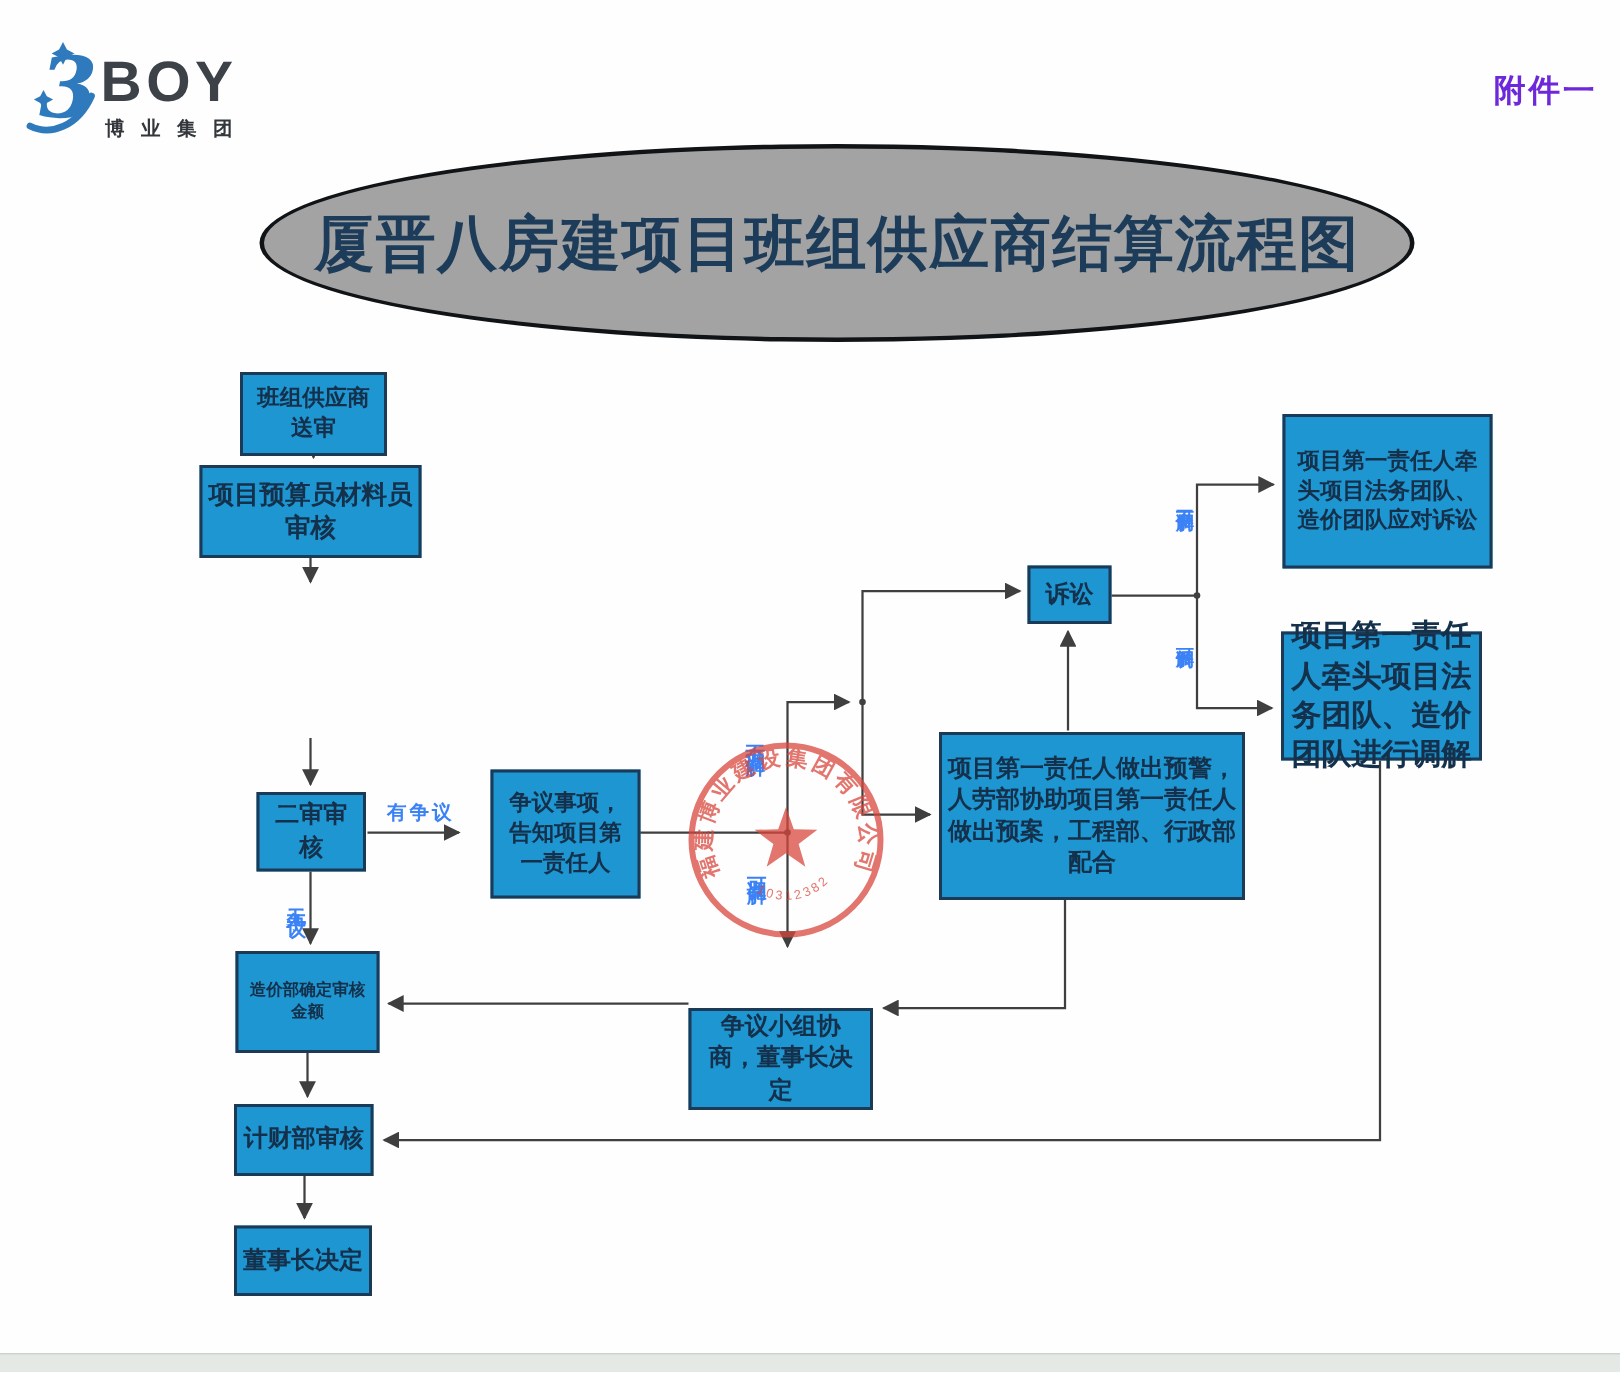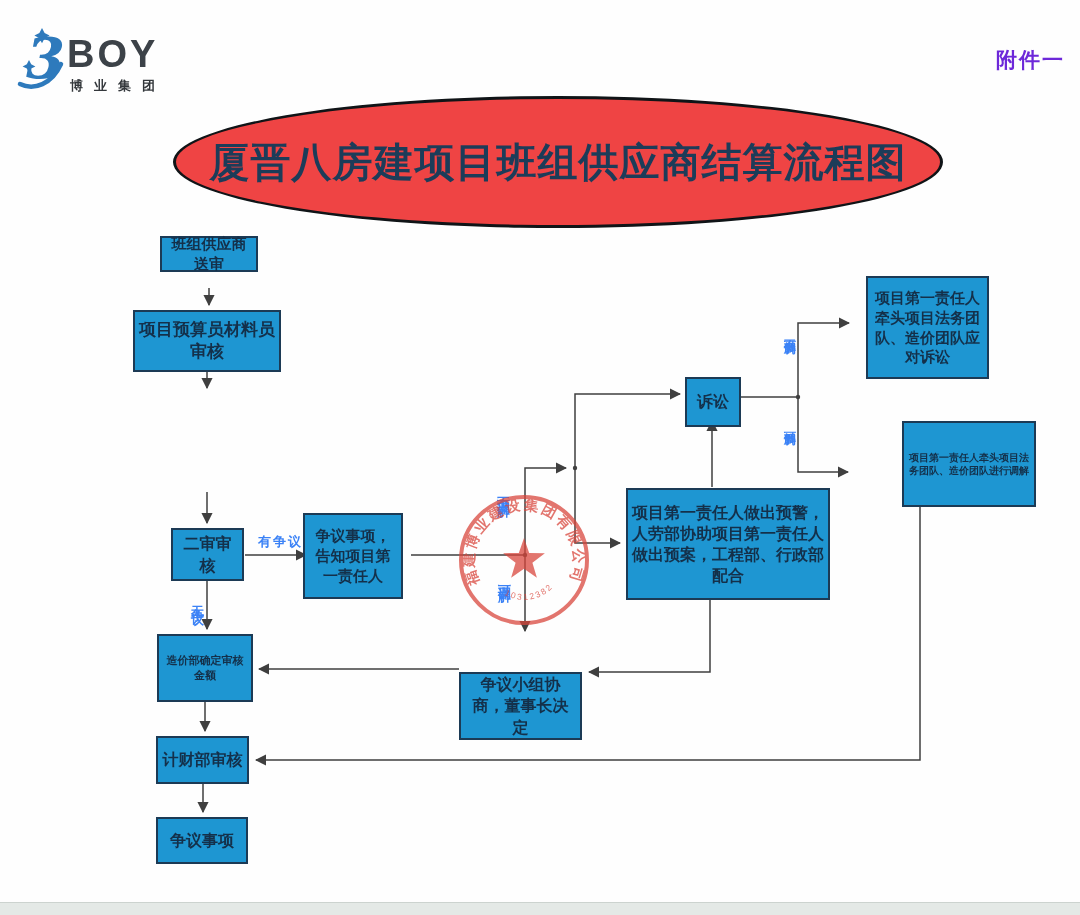--- a/index.html
+++ b/index.html
@@ -11,21 +11,21 @@
   
   .node{
     position:absolute;display:flex;align-items:center;justify-content:center;
     background:#1e96d2;border:2px solid #1c3a55;box-sizing:border-box;
     color:#14304a;font-weight:bold;text-align:center;line-height:1.32;
     padding:2px 4px;
   }
   
   #title-ellipse{
     position:absolute;left:173px;top:96px;width:770px;height:132px;
-    background:#ef4444;border:3px solid #101417;border-radius:50%;
+    background:#a3a3a3;border:3px solid #101417;border-radius:50%;
     display:flex;align-items:center;justify-content:center;box-sizing:border-box;
   }
   #title-ellipse .t{
     font-size:40px;font-weight:bold;color:#1c3c59;letter-spacing:1px;white-space:nowrap;
   }
   
   .elabel{position:absolute;color:#3b82f6;font-weight:bold;font-size:13px;z-index:4;}
   .vlabel{writing-mode:vertical-rl;text-orientation:upright;letter-spacing:3px;}
   
   #wires{position:absolute;left:0;top:0;z-index:1;}
@@ -89,44 +89,44 @@
       <path d="M920 507 V760 H256" marker-end="url(#arr)"></path>
       <path d="M459 669 H259" marker-end="url(#arr)"></path>
     </g>
     <g fill="#3f3f3f">
       <circle cx="525" cy="555" r="2.2"></circle>
       <circle cx="575" cy="468" r="2.2"></circle>
       <circle cx="798" cy="397" r="2.2"></circle>
     </g>
   </svg>
 
-  <div class="node" style="left:160px;top:236px;width:98px;height:36px;font-size:15px;">班组供应商送审</div>
+  <div class="node" style="left:160px;top:248px;width:98px;height:56px;font-size:15px;">班组供应商送审</div>
 
   <div class="node" style="left:133px;top:310px;width:148px;height:62px;font-size:17px;">项目预算员材料员审核</div>
 
 
   <div class="node" style="left:171px;top:528px;width:73px;height:53px;font-size:16px;">二审审核</div>
 
-  <div class="node" style="left:303px;top:513px;width:100px;height:86px;font-size:15px;">争议事项，告知项目第一责任人</div>
+  <div class="node" style="left:327px;top:513px;width:100px;height:86px;font-size:15px;">争议事项，告知项目第一责任人</div>
 
   <div class="node" style="left:157px;top:634px;width:96px;height:68px;font-size:11px;">造价部确定审核金额</div>
 
   <div class="node" style="left:156px;top:736px;width:93px;height:48px;font-size:16px;">计财部审核</div>
 
-  <div class="node" style="left:156px;top:817px;width:92px;height:47px;font-size:16px;">争议事项</div>
+  <div class="node" style="left:156px;top:817px;width:92px;height:47px;font-size:16px;">董事长决定</div>
 
   <div class="node" style="left:459px;top:672px;width:123px;height:68px;font-size:16px;">争议小组协商，董事长决定</div>
 
   <div class="node" style="left:626px;top:488px;width:204px;height:112px;font-size:16px;">项目第一责任人做出预警，人劳部协助项目第一责任人做出预案，工程部、行政部配合</div>
 
-  <div class="node" style="left:685px;top:377px;width:56px;height:50px;font-size:16px;">诉讼</div>
+  <div class="node" style="left:685px;top:377px;width:56px;height:39px;font-size:16px;">诉讼</div>
 
-  <div class="node" style="left:855px;top:276px;width:123px;height:103px;font-size:15px;margin-left:11px;">项目第一责任人牵头项目法务团队、造价团队应对诉讼</div>
+  <div class="node" style="left:855px;top:276px;width:140px;height:103px;font-size:15px;">项目第一责任人牵头项目法务团队、造价团队应对诉讼</div>
 
-  <div class="node" style="left:854px;top:421px;width:134px;height:86px;font-size:10px;margin-left:48px;">项目第一责任人牵头项目法务团队、造价团队进行调解</div>
+  <div class="node" style="left:854px;top:421px;width:134px;height:86px;font-size:20px;">项目第一责任人牵头项目法务团队、造价团队进行调解</div>
 
   <div class="elabel" style="left:258px;top:533px;letter-spacing:2px;">有争议</div>
 
   <div class="elabel vlabel" style="left:188px;top:595px;">无争议</div>
 
   <div class="elabel vlabel" style="left:494px;top:486px;">不可调解</div>
 
   <div class="elabel vlabel" style="left:495px;top:574px;">可调解</div>
 
   <div class="elabel vlabel" style="left:781px;top:330px;font-size:12px;letter-spacing:1px;">不可调解</div>

